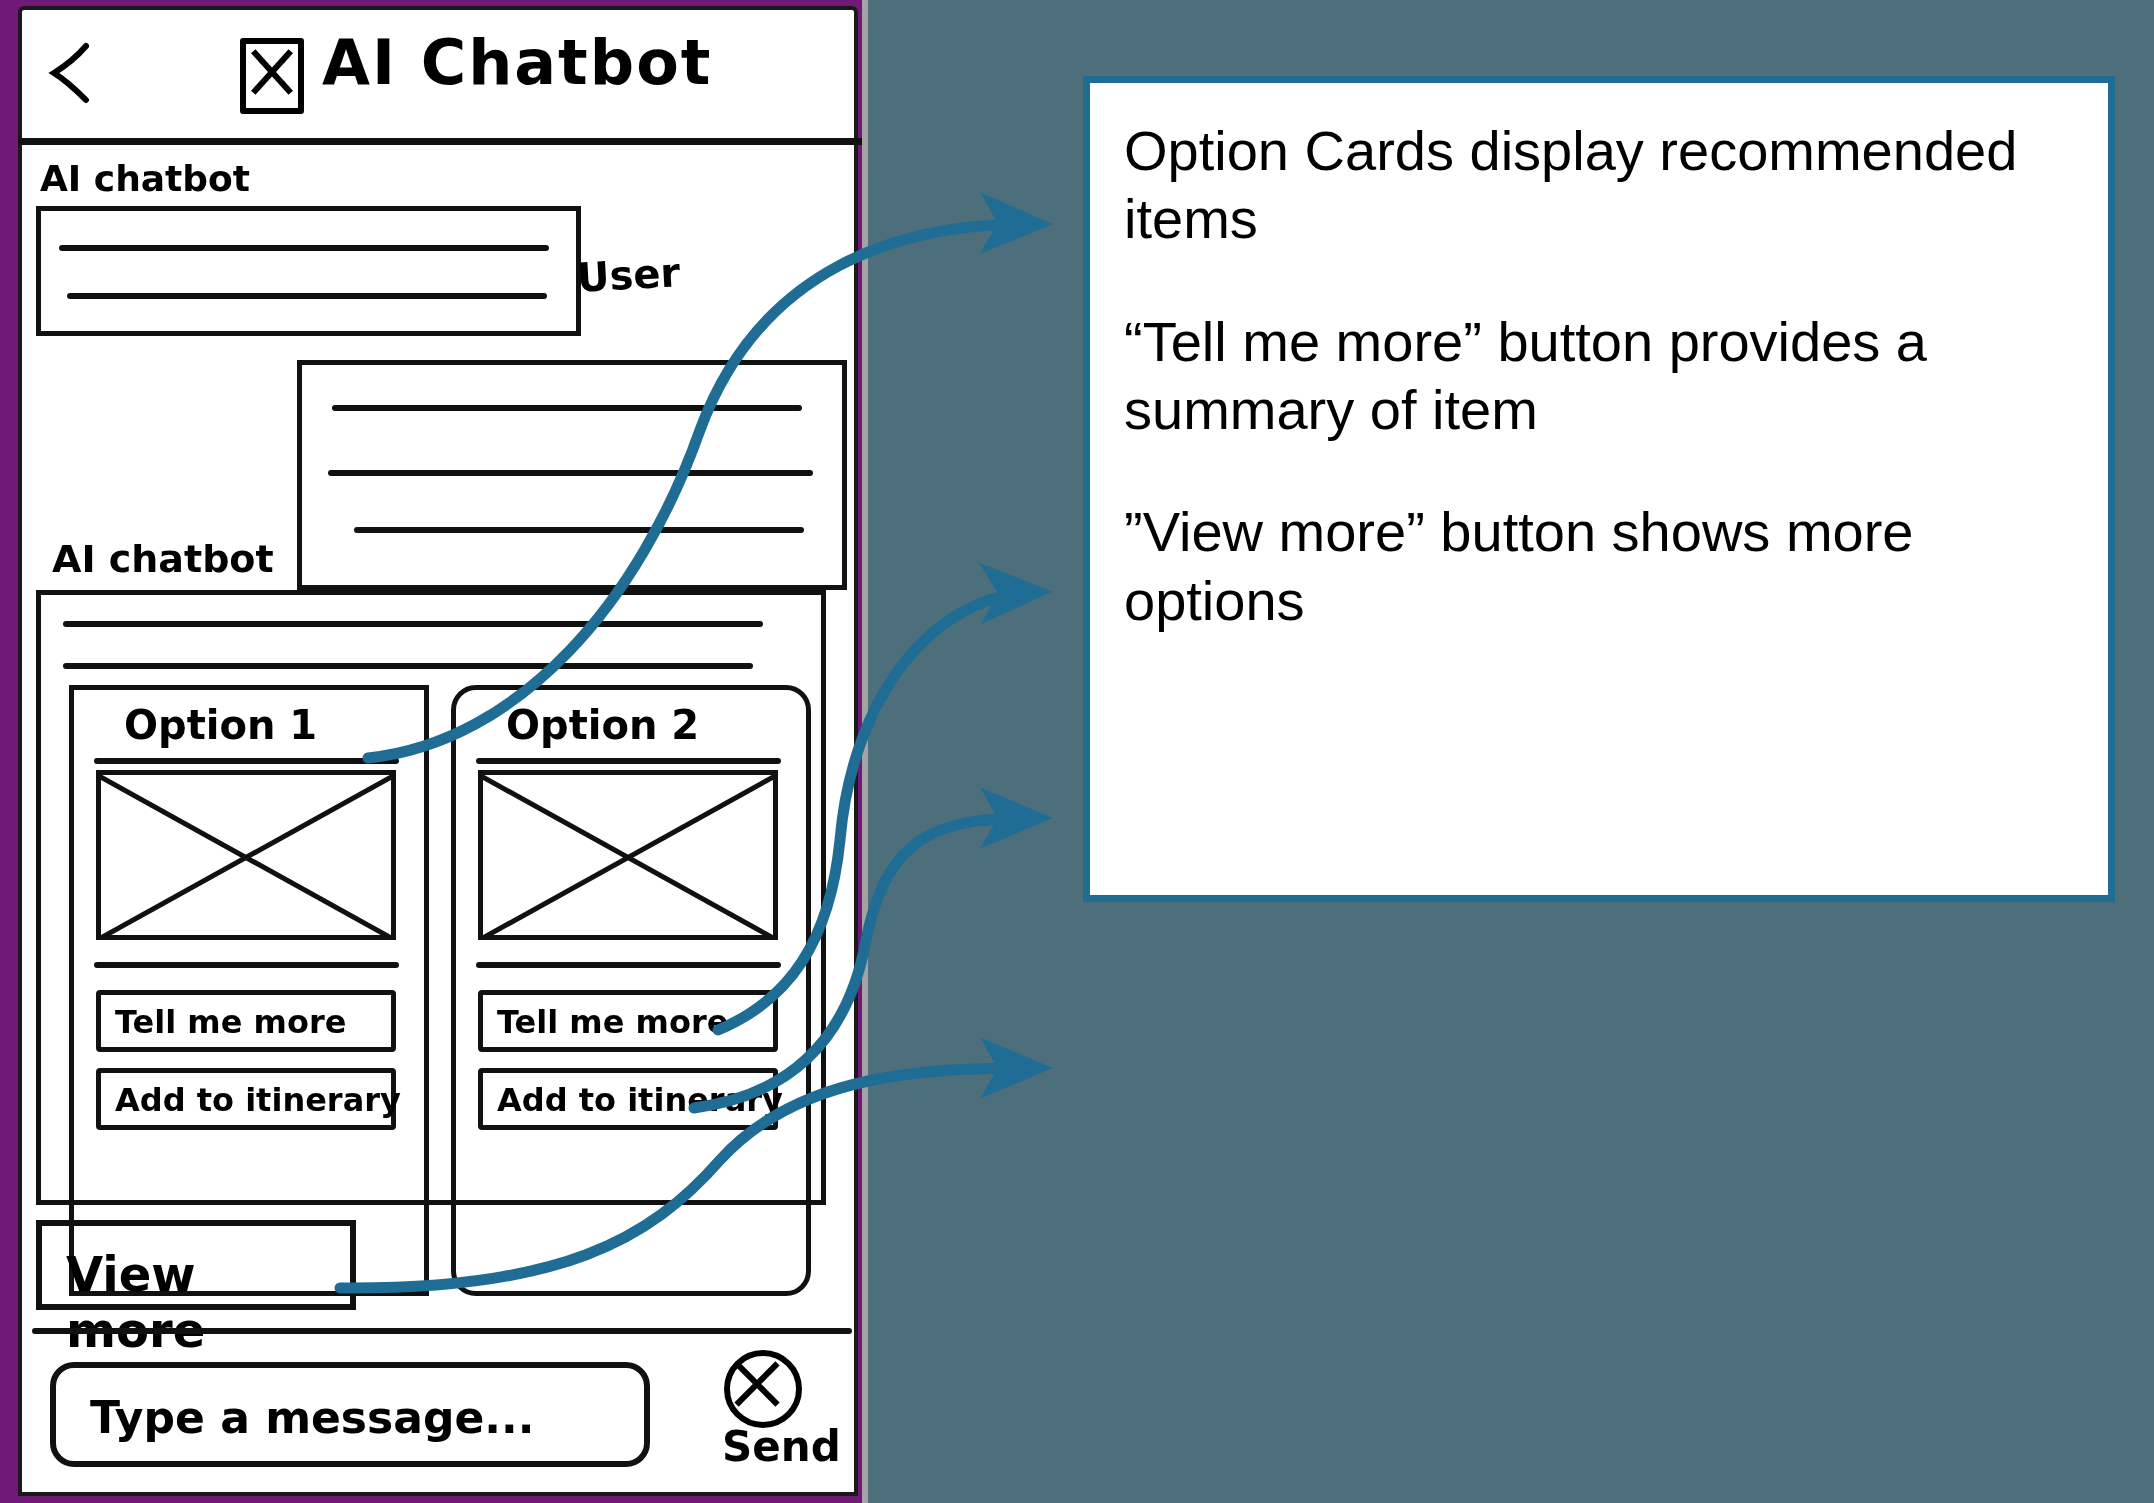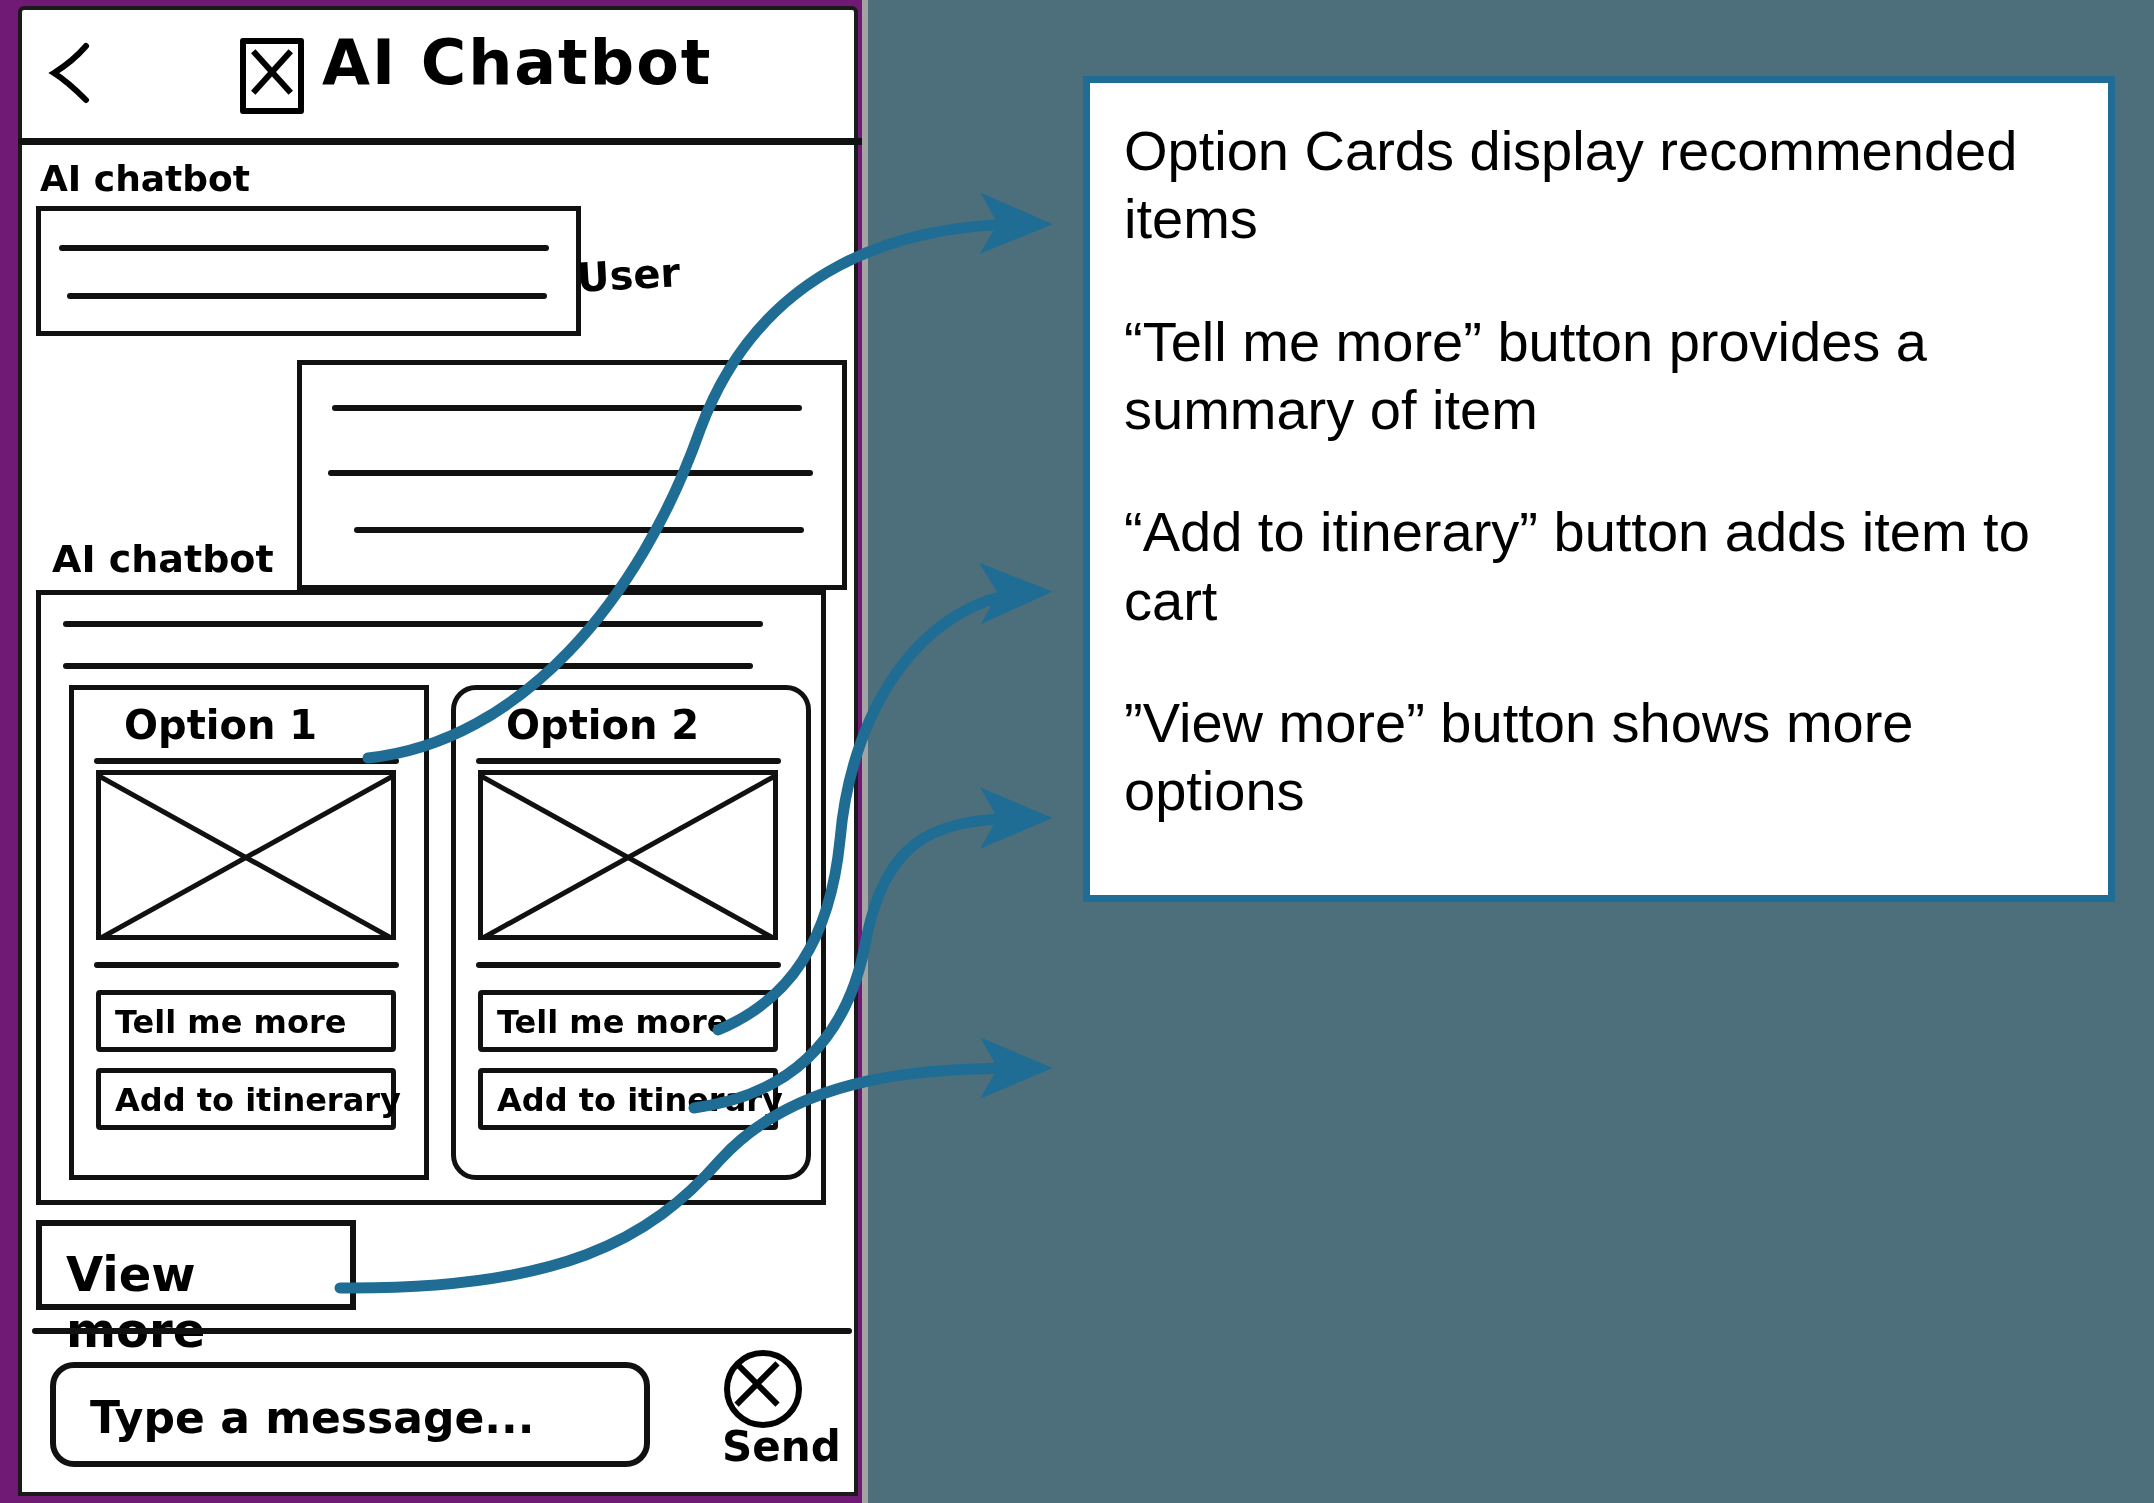--- a/index.html
+++ b/index.html
@@ -89,21 +89,21 @@
   
   #bot-label-2{position:absolute;left:30px;top:527px;font-size:38px;}
   #cards-container{
     position:absolute;left:14px;top:580px;
     width:790px;height:615px;
     border:5px solid #111;box-sizing:border-box;
   }
 
   .option-card{
     position:absolute;top:90px;
-    width:360px;height:495px;
+    width:360px;height:611px;
     border:5px solid #111;box-sizing:border-box;
   }
   #option-card-1{left:28px;}
   #option-card-2{left:410px;border-radius:25px;}
 
   .option-title{
     position:absolute;top:12px;left:50px;
     font-size:40px;
   }
   .option-image-placeholder{
@@ -252,21 +252,20 @@
     </div>
     <div id="send-icon"></div>
     <div id="send-label" class="sketch">Send</div>
 
   </div>
 </div>
 
 <div id="annotation-callout">
   <p class="annotation-paragraph">Option Cards display recommended items</p>
   <p class="annotation-paragraph">“Tell me more” button provides a summary of item</p>
-  <p class="annotation-paragraph">“Add to itinerary” button adds item to cart</p>
   <p class="annotation-paragraph">”View more” button shows more options</p>
 </div>
 
 <svg id="arrow-layer" viewBox="0 0 2154 1503">
   <defs>
     <marker id="arrowhead" markerWidth="7" markerHeight="7" refX="5" refY="3.2" orient="auto">
       <path d="M0,0.4 L6.6,3.2 L0,6 L1.6,3.2 Z" fill="#1f6d94"></path>
     </marker>
   </defs>
 

